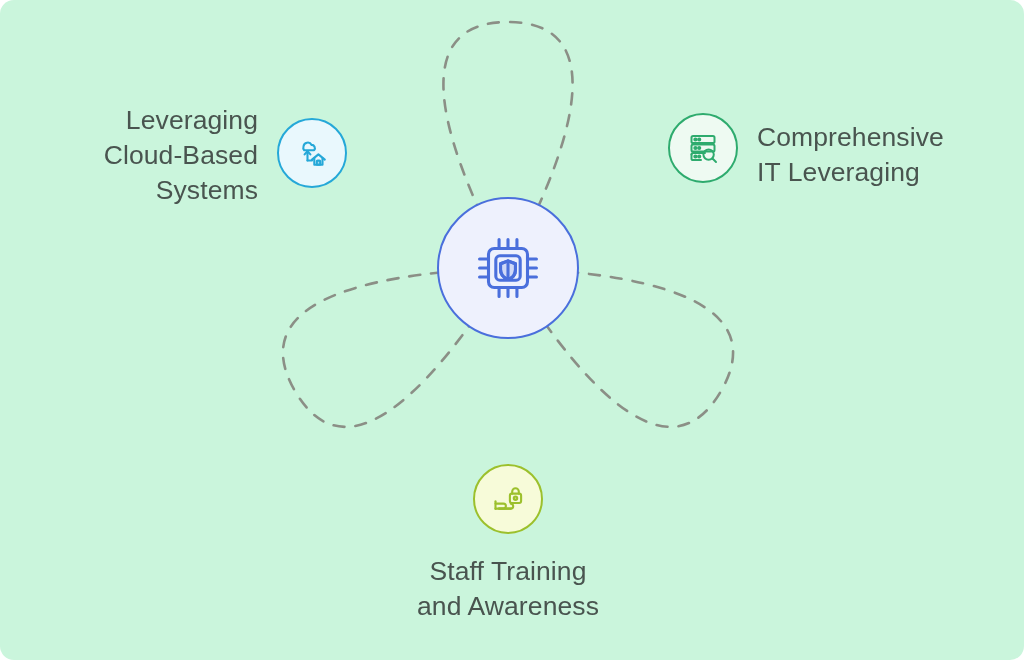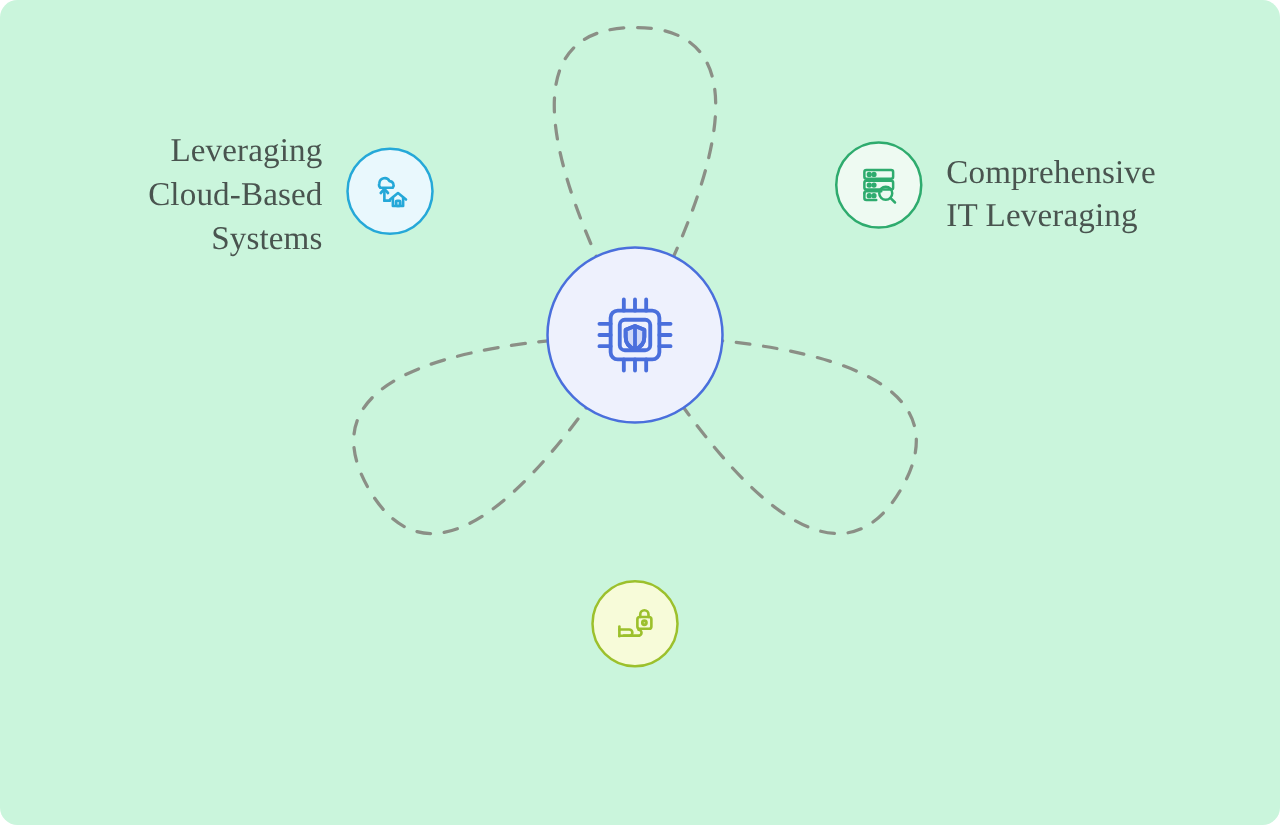--- a/index.html
+++ b/index.html
@@ -5,21 +5,21 @@
   html, body {
     margin: 0;
     padding: 0;
     background: #ffffff;
   }
   #canvas {
     position: relative;
     width: 1024px;
     height: 660px;
     overflow: hidden;
-    font-family: Liberation Serif, serif;
+    font-family: Liberation Sans, sans-serif;
   }
   #bg-plate {
     position: absolute;
     left: 0; top: 0;
     width: 1024px;
     height: 660px;
     background: #caf5dc;
     border-radius: 14px;
   }
   #orbit-svg {
@@ -175,14 +175,16 @@
     </span>
   </div>
 
   <div class="label" id="label-cloud">Leveraging
 Cloud-Based
 Systems</div>
 
   <div class="label" id="label-server">Comprehensive
 IT Leveraging</div>
 
+  <div class="label" id="label-staff">Staff Training
+and Awareness</div>
 
 </div>
 
 </body></html>

